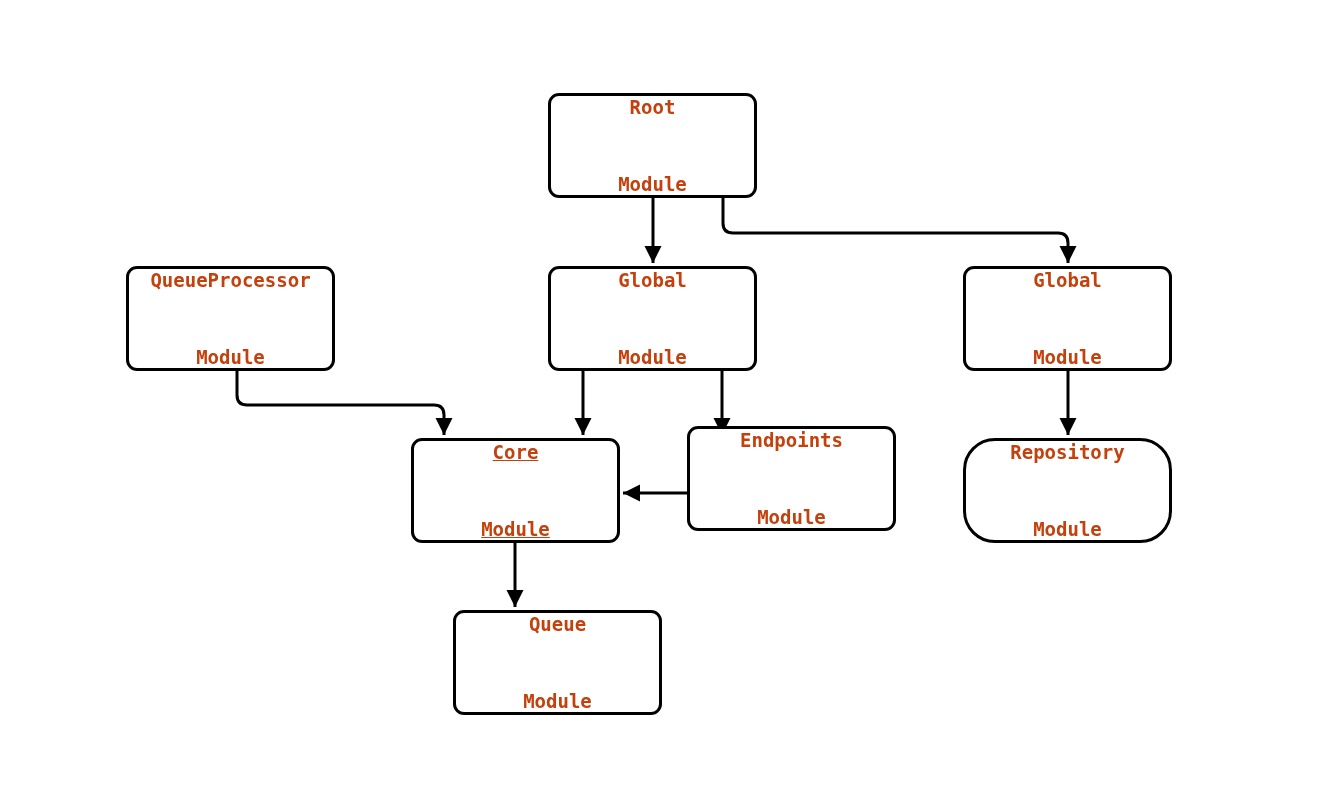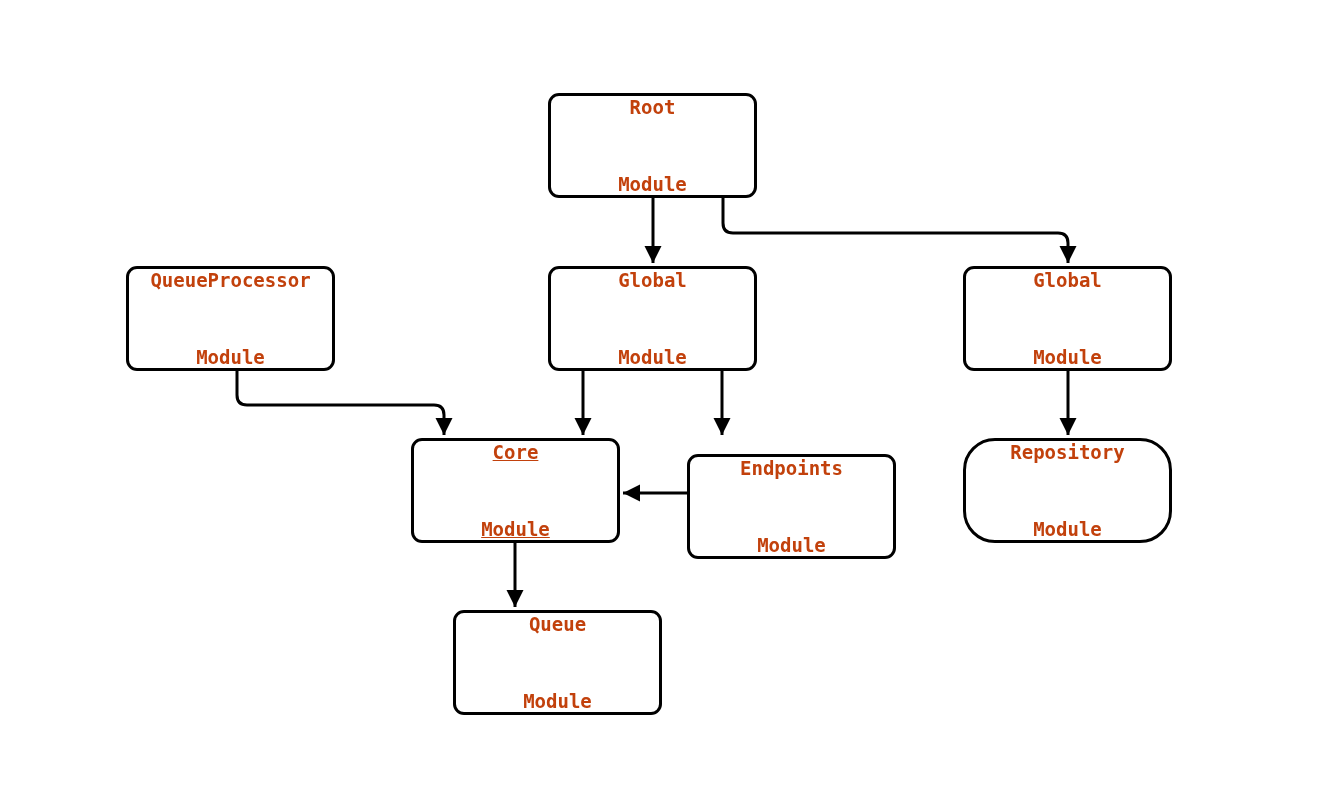--- a/index.html
+++ b/index.html
@@ -44,21 +44,21 @@
     font-size: 19px;
     line-height: 22px;
     color: #c2410c;
   }
   
   .pos-root           { left: 548px; top: 93px;  }
   .pos-server         { left: 548px; top: 266px; }
   .pos-global         { left: 963px; top: 266px; }
   .pos-queueprocessor { left: 126px; top: 266px; }
   .pos-core           { left: 411px; top: 438px; text-decoration: underline; }
-  .pos-endpoints      { left: 687px; top: 454px; }
+  .pos-endpoints      { left: 687px; top: 426px; }
   .pos-repository     { left: 963px; top: 438px; border-radius: 32px; }
   .pos-queue          { left: 411px; top: 610px; margin-left: 42px; }
 </style>
 </head>
 <body>
 
 <div class="canvas">
 
   <svg class="edges" viewBox="0 0 1337 809" xmlns="http://www.w3.org/2000/svg">
     <defs>

